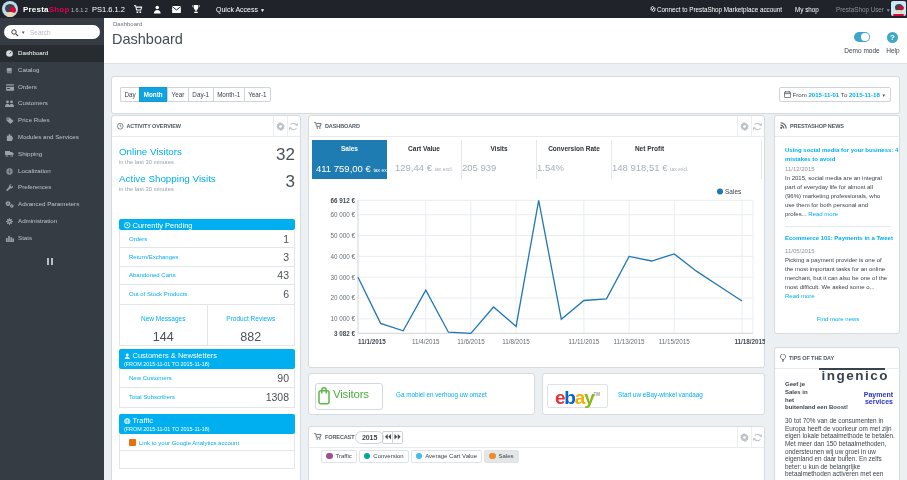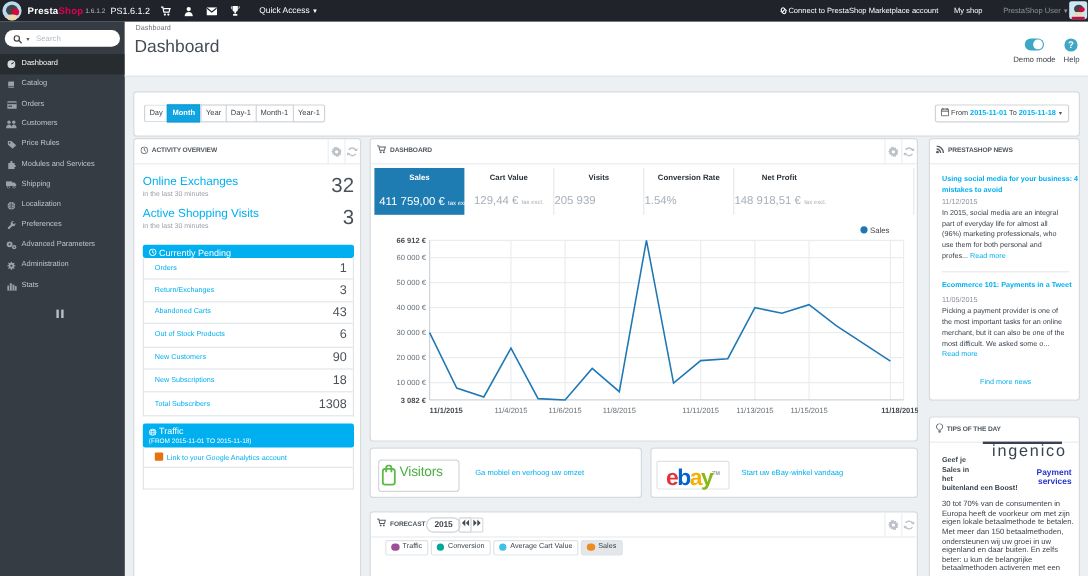--- a/index.html
+++ b/index.html
@@ -182,30 +182,30 @@
             <path d="M8.6 3.8A3.9 3.9 0 0 0 1.8 3.1" stroke="#bcc2c8" stroke-width="1.3" fill="none"></path>
             <path d="M9.9 1.2v3L7 4z" fill="#bcc2c8"></path>
             <path d="M1.4 6.2a3.9 3.9 0 0 0 6.8.7" stroke="#bcc2c8" stroke-width="1.3" fill="none"></path>
             <path d="M0.1 8.8v-3L3 6z" fill="#bcc2c8"></path>
           </svg>
         </span>
     </div>
   </div>
   <div class="abs" style="left:7px;top:29.5px;width:176px">
     <div style="position:relative;height:26px">
-      <a class="cy" style="font-size:9.8px;line-height:11px;display:block">Online Exchanges</a>
+      <a class="cy" style="font-size:9.8px;line-height:11px;display:block">Online Visitors</a>
       <span class="abs" style="right:0;top:-1px;font-size:17px;color:#4a5158">32</span>
       <div style="font-size:5.8px;color:#9aa1a8;margin-top:2px">in the last 30 minutes</div>
     </div>
     <div style="position:relative;height:26px;margin-top:1.5px">
       <a class="cy" style="font-size:9.8px;line-height:11px;display:block">Active Shopping Visits</a>
       <span class="abs" style="right:0;top:-1px;font-size:17px;color:#4a5158">3</span>
       <div style="font-size:5.8px;color:#9aa1a8;margin-top:2px">in the last 30 minutes</div>
     </div>
-    <div class="cyanbar" style="margin-top:5px;height:11px;padding:1.5px 5px"><svg style="display:inline-block;vertical-align:-1px;margin-right:2px" width="6.5" height="6.5" viewBox="0 0 8 8">
+    <div class="cyanbar" style="margin-top:20px;height:11px;padding:1.5px 5px"><svg style="display:inline-block;vertical-align:-1px;margin-right:2px" width="6.5" height="6.5" viewBox="0 0 8 8">
           <circle cx="4" cy="4" r="3.4" stroke="#fff" stroke-width="1" fill="none"></circle>
           <path d="M4 2v2.2l1.5.9" stroke="#fff" stroke-width="1" fill="none"></path>
         </svg>Currently Pending</div>
     <div class="rows">
       <div class="row">
           <a>Orders</a>
           <b>1</b>
         </div>
       <div class="row">
           <a>Return/Exchanges</a>
@@ -213,28 +213,32 @@
         </div>
       <div class="row">
           <a>Abandoned Carts</a>
           <b>43</b>
         </div>
       <div class="row">
           <a>Out of Stock Products</a>
           <b>6</b>
         </div>
     </div>
+    <div class="rows" style="display:flex;height:41px">
+      <div style="flex:1;text-align:center;border-right:1px solid #e2e6e8;padding-top:2.5px"><a class="cy" style="font-size:6.5px">New Messages</a><div style="font-size:12.5px;color:#4a5158;margin-top:5px">144</div></div>
+      <div style="flex:1;text-align:center;padding-top:2.5px"><a class="cy" style="font-size:6.5px">Product Reviews</a><div style="font-size:12.5px;color:#4a5158;margin-top:5px">882</div></div>
+    </div>
+    <div class="cyanbar" style="margin-top:3.5px"><svg style="display:inline-block;vertical-align:-1px;margin-right:2px" width="6.5" height="6.5" viewBox="0 0 8 8">
+          <circle cx="4" cy="2.5" r="1.8" fill="#fff"></circle>
+          <path d="M0.8 8c0-2 1.4-3.4 3.2-3.4S7.2 6 7.2 8z" fill="#fff"></path>
+        </svg>Customers &amp; Newsletters<span class="sub">(FROM 2015-11-01 TO 2015-11-18)</span></div>
     <div class="rows" style="--rh:18.8">
       <div class="row" style="height:18.8px">
           <a>New Customers</a>
           <b>90</b>
-        </div>
-      <div class="row" style="height:18.8px">
-          <a>New Subscriptions</a>
-          <b>18</b>
         </div>
       <div class="row" style="height:18.8px">
           <a>Total Subscribers</a>
           <b>1308</b>
         </div>
     </div>
     <div class="cyanbar" style="margin-top:6.5px"><svg style="display:inline-block;vertical-align:-1px;margin-right:2px" width="6.5" height="6.5" viewBox="0 0 8 8">
           <circle cx="4" cy="4" r="3.4" stroke="#fff" stroke-width=".8" fill="none"></circle>
           <ellipse cx="4" cy="4" rx="1.6" ry="3.4" stroke="#fff" stroke-width=".7" fill="none"></ellipse>
           <path d="M.6 4h6.8M1.1 2.2h5.8M1.1 5.8h5.8" stroke="#fff" stroke-width=".7"></path>
@@ -400,20 +404,20 @@
 
 <div class="panel" style="left:774px;top:347px;width:126px;height:139px">
   <div class="phead"><svg style="display:inline-block;vertical-align:-1.5px;margin-right:3px" width="6" height="8" viewBox="0 0 6 8">
         <path d="M3 0a2.6 2.6 0 0 1 1.4 4.8c-.4.3-.4.7-.4.7H2s0-.4-.4-.7A2.6 2.6 0 0 1 3 0z" stroke="#555f68" stroke-width=".8" fill="none"></path>
         <path d="M2 6.6h2M2.3 7.6h1.4" stroke="#555f68" stroke-width=".7"></path>
       </svg>TIPS OF THE DAY</div>
   <div class="abs" style="left:10px;top:20px;width:108px;font-size:6.4px;line-height:7.6px;color:#3c444c">
     <div style="float:right;width:78px;text-align:right;height:35px">
       <div style="position:relative;height:19px">
         <div class="abs" style="left:4px;top:0;width:66px;height:1.8px;background:#39434f"></div>
-        <div class="abs" style="right:4px;top:3.5px;font-size:13.5px;font-weight:normal;color:#39434f;letter-spacing:1.5px">ingenico</div>
+        <div class="abs" style="right:4px;top:3.5px;font-size:13.5px;font-weight:bold;color:#39434f;letter-spacing:1.5px">ingenico</div>
       </div>
       <div style="font-size:7px;font-weight:bold;color:#2634cd;line-height:7.2px;margin-top:4px">Payment<br>services</div>
     </div>
     <div style="font-weight:bold;font-size:6px;line-height:7.8px;margin-top:13px;white-space:nowrap">Geef je<br>Sales in<br>het<br>buitenland een Boost!</div>
     <div style="clear:none;margin-top:5px;white-space:nowrap">30 tot 70% van de consumenten in<br>Europa heeft de voorkeur om met zijn<br>eigen lokale betaalmethode te betalen.<br>Met meer dan 150 betaalmethoden,<br>ondersteunen wij uw groei in uw<br>eigenland en daar buiten. En zelfs<br>beter: u kun de belangrijke<br>betaalmethoden activeren met een</div>
   </div>
 </div>
 
 </body></html>

